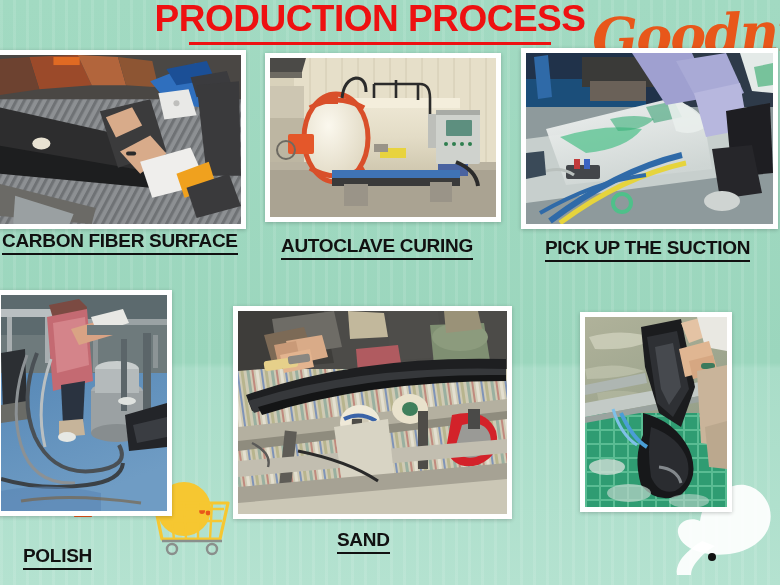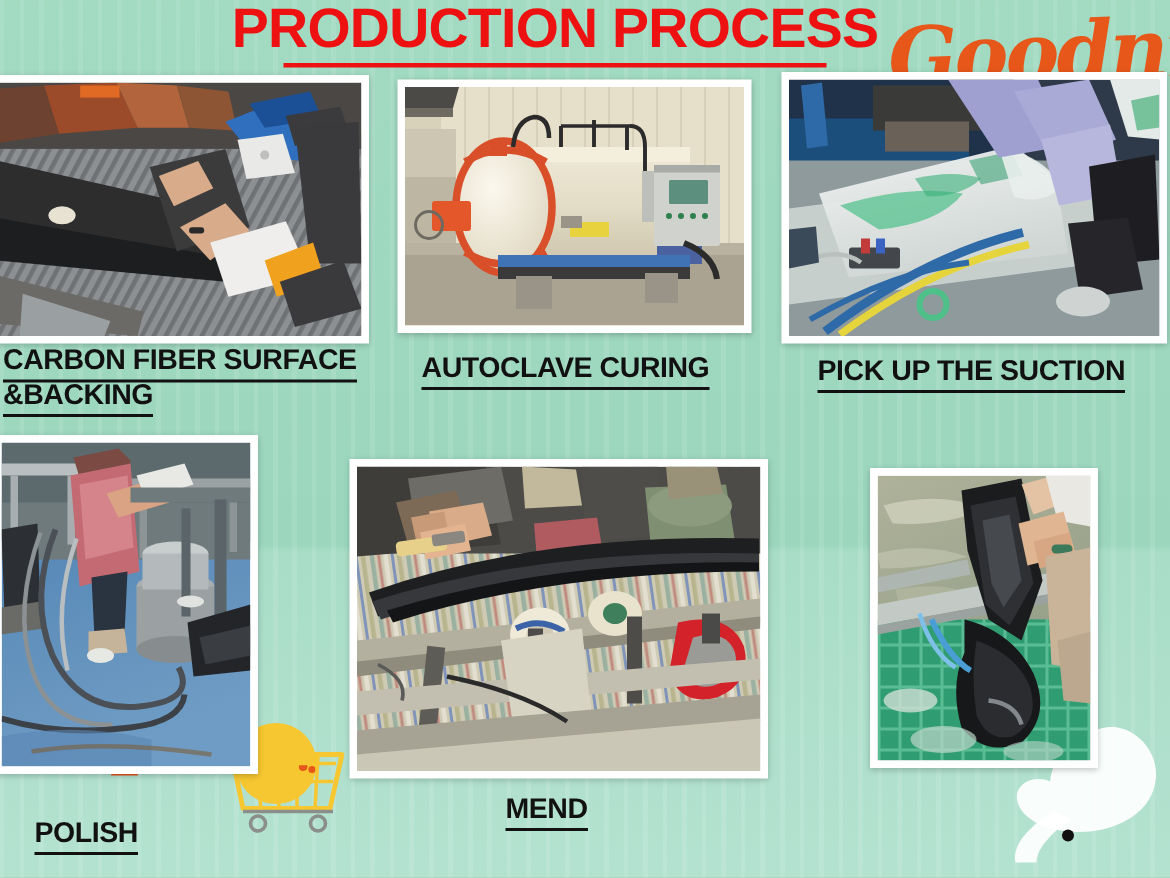--- a/index.html
+++ b/index.html
@@ -447,29 +447,26 @@
         <ellipse cx="22" cy="150" rx="18" ry="8" fill="#cfded6" opacity="0.8"></ellipse>
         <ellipse cx="44" cy="176" rx="22" ry="9" fill="#bcd6cb" opacity="0.7"></ellipse>
         <ellipse cx="104" cy="184" rx="20" ry="7" fill="#bcd6cb" opacity="0.6"></ellipse>
       </svg>
     </div>
   </div>
 
   <div class="caption" id="c1">
     <span>CARBON FIBER SURFACE</span>
   </div>
-  <div class="caption" id="c1b">
-    <span>&amp;BACKING</span>
-  </div>
   <div class="caption" id="c2">
     <span>AUTOCLAVE CURING</span>
   </div>
   <div class="caption" id="c3">
     <span>PICK UP THE SUCTION</span>
   </div>
   <div class="caption" id="c4">
     <span>POLISH</span>
   </div>
   <div class="caption" id="c5">
-    <span>MEND</span>
+    <span>SAND</span>
   </div>
 
 </div>
 
 </body></html>

